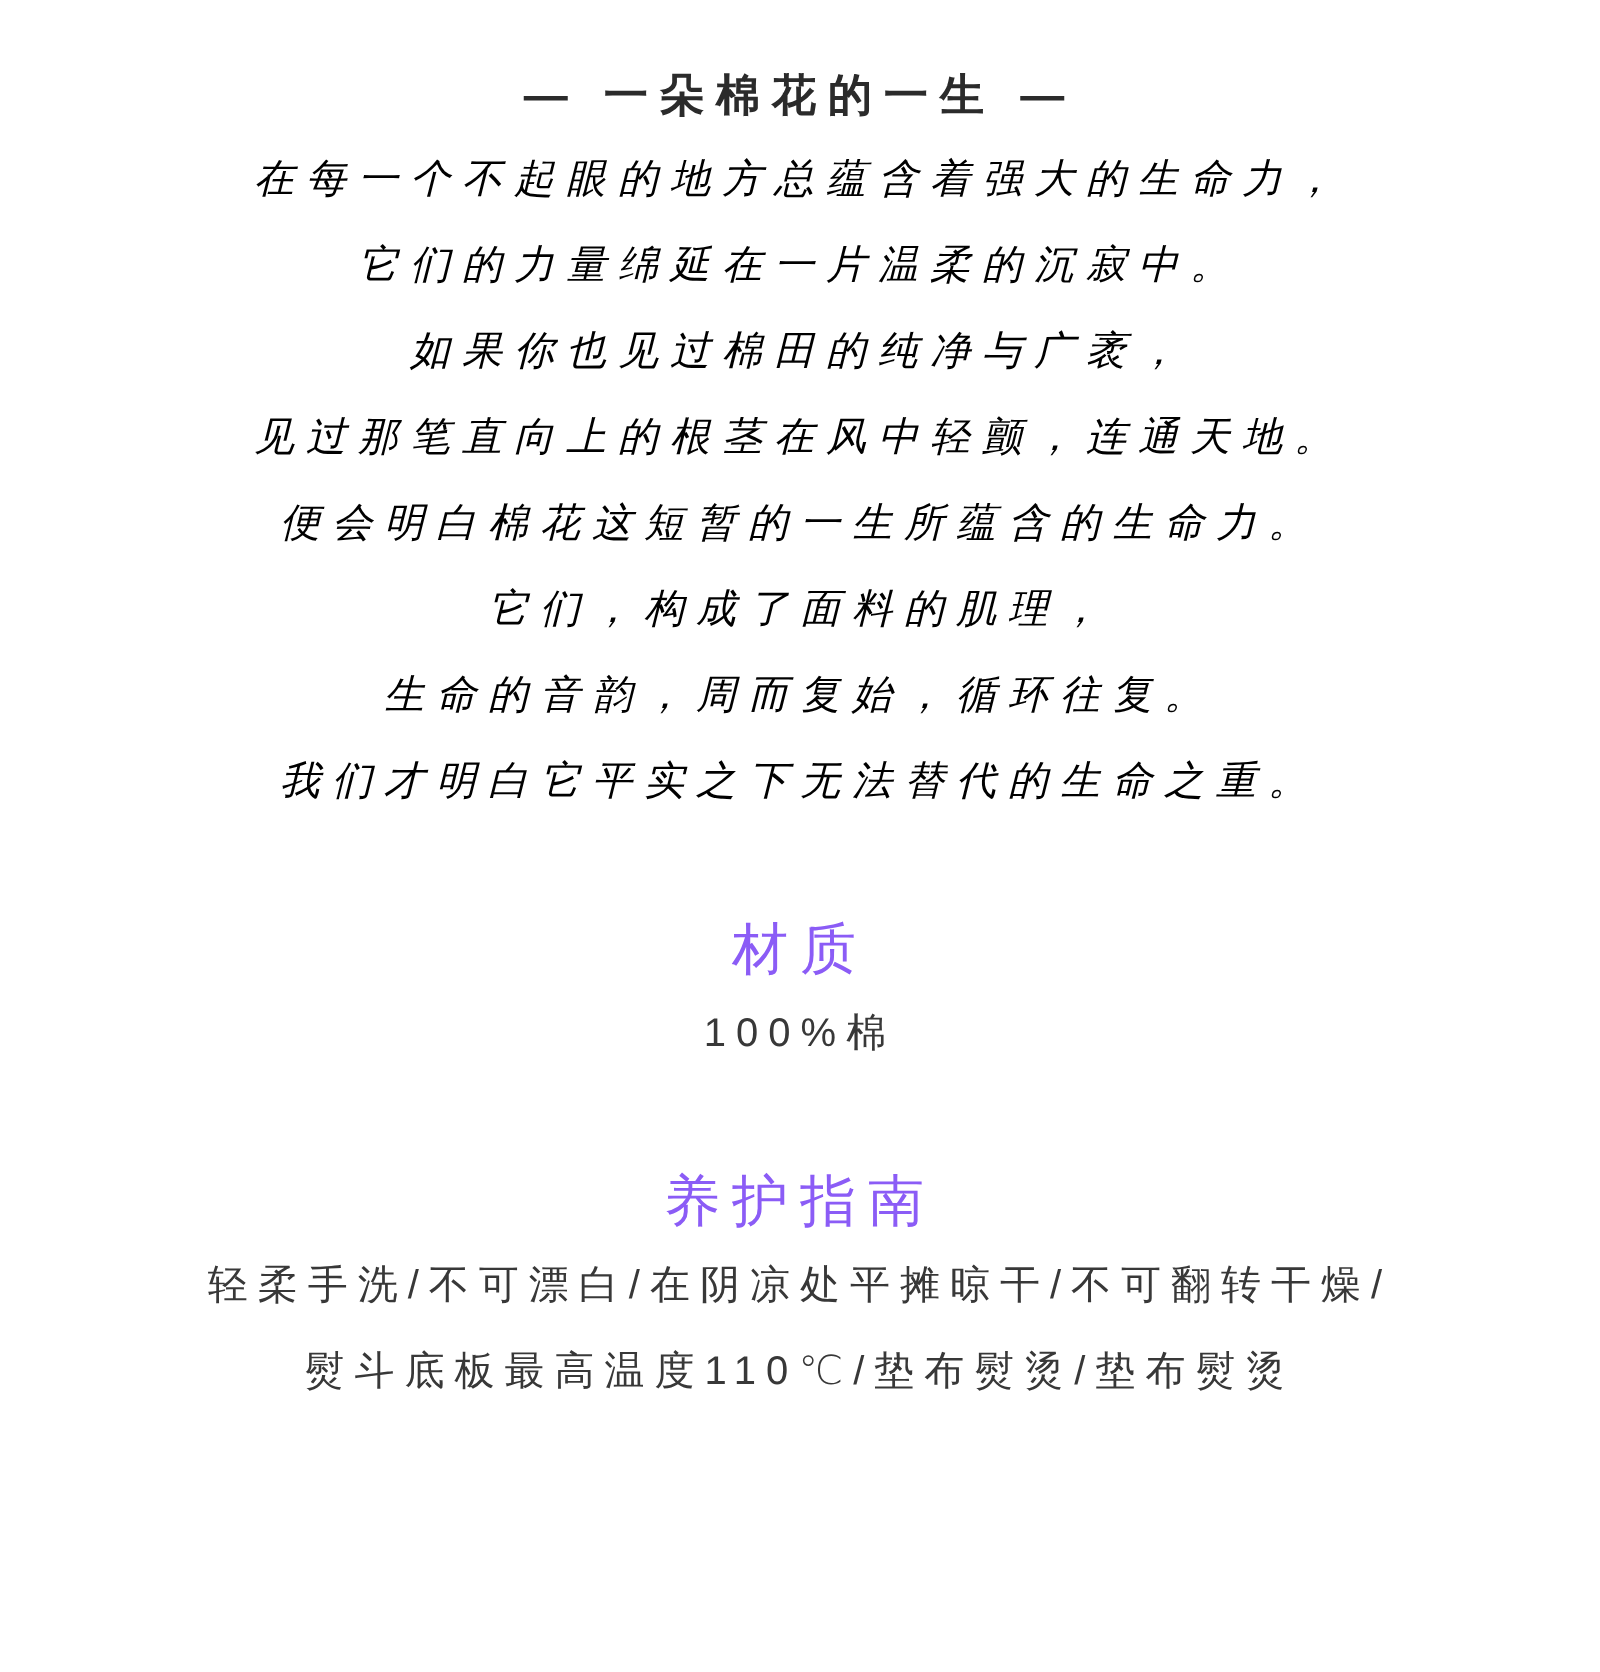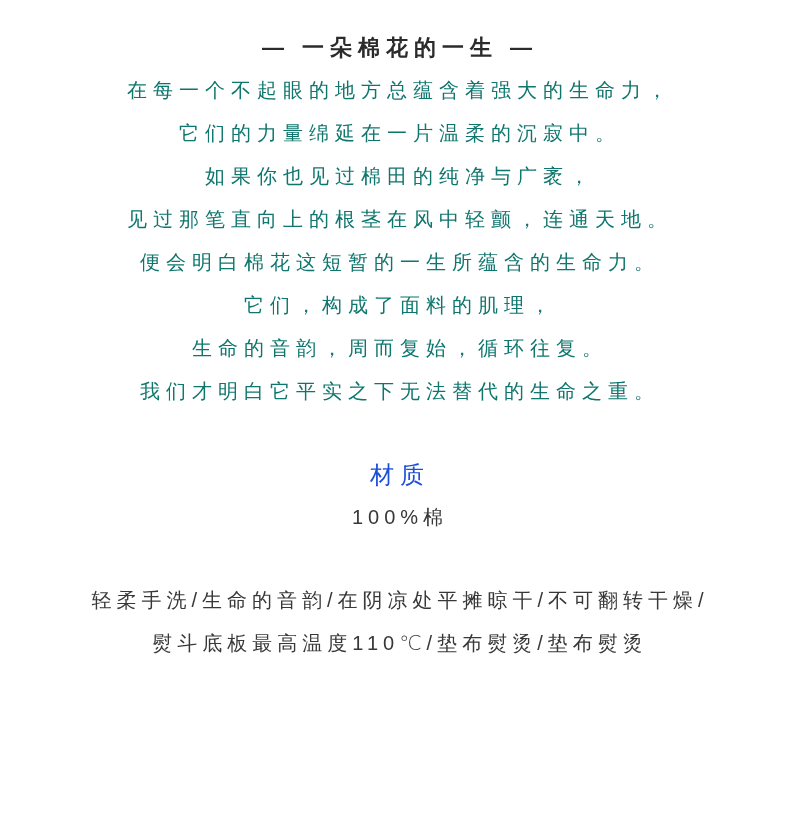--- a/index.html
+++ b/index.html
@@ -27,34 +27,35 @@
       line-height: 43px;
       color: #2b2b2b;
       white-space: nowrap;
     }
     .poem-line {
       font-size: 20px;
       font-weight: 300;
       letter-spacing: 6px;
       line-height: 43px;
       white-space: nowrap;
-      color: #0f766e;
+      color: #000000;
+      font-style: italic;
     }
     .section-materials {
       margin-top: 40px;
     }
     .section-care {
       margin-top: 40px;
     }
     .section-heading {
-      font-size: 24px;
+      font-size: 28px;
       font-weight: 400;
       letter-spacing: 6px;
       line-height: 43px;
-      color: #1d4ed8;
+      color: #8b5cf6;
       white-space: nowrap;
     }
     .section-line {
       font-size: 20px;
       font-weight: 300;
       letter-spacing: 5px;
       line-height: 43px;
       white-space: nowrap;
       color: #383838;
     }
@@ -75,17 +76,18 @@
     <div class="poem-line">生命的音韵，周而复始，循环往复。</div>
     <div class="poem-line">我们才明白它平实之下无法替代的生命之重。</div>
   </div>
 
   <div class="section-materials">
     <div class="section-heading">材质</div>
     <div class="section-line">100%棉</div>
   </div>
 
   <div class="section-care">
-    <div class="section-line">轻柔手洗/生命的音韵/在阴凉处平摊晾干/不可翻转干燥/</div>
+    <div class="section-heading">养护指南</div>
+    <div class="section-line">轻柔手洗/不可漂白/在阴凉处平摊晾干/不可翻转干燥/</div>
     <div class="section-line">熨斗底板最高温度110℃/垫布熨烫/垫布熨烫</div>
   </div>
 
 </div>
 
 </body></html>

